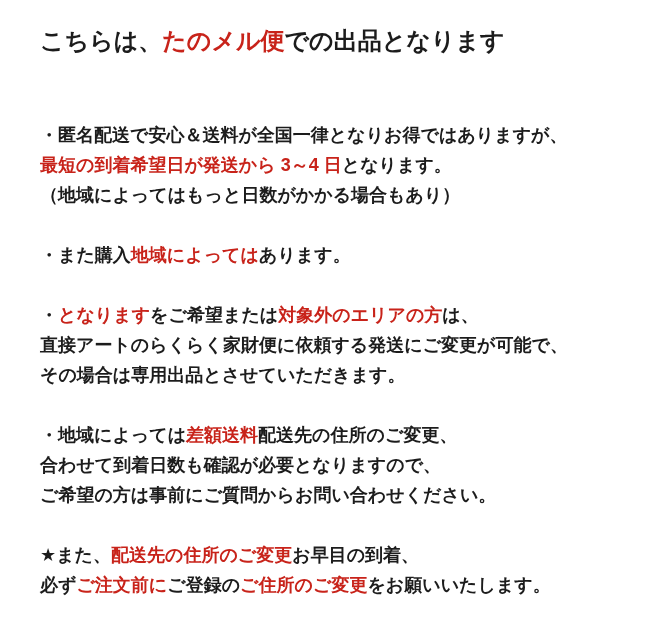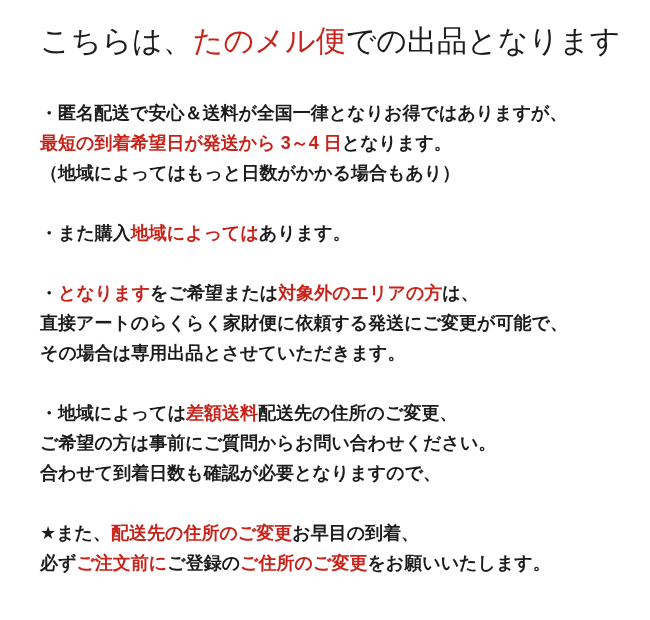--- a/index.html
+++ b/index.html
@@ -11,24 +11,24 @@
     box-sizing: border-box;
     width: 650px;
     height: 620px;
     background: #ffffff;
     padding: 22px 30px 0 40px;
     overflow: hidden;
     font-family: "Liberation Sans", "DejaVu Sans", sans-serif;
     font-weight: bold;
   }
   .title {
-    margin: 0 0 38px 0;
-    font-size: 30px;
+    margin: 0 0 60px 0;
+    font-size: 24px;
     line-height: 38px;
-    font-weight: normal;
+    font-weight: bold;
     white-space: nowrap;
   }
   .paragraph {
     margin: 0 0 30px 0;
   }
   .line {
     font-size: 18px;
     line-height: 30px;
     white-space: nowrap;
   }
@@ -49,21 +49,21 @@
       <div class="paragraph">
         <div class="line"><span class="seg-black">・また購入</span><span class="seg-red">地域によっては</span><span class="seg-black">あります。</span></div>
       </div>
       <div class="paragraph">
         <div class="line"><span class="seg-black">・</span><span class="seg-red">となります</span><span class="seg-black">をご希望または</span><span class="seg-red">対象外のエリアの方</span><span class="seg-black">は、</span></div>
         <div class="line"><span class="seg-black">直接アートのらくらく家財便に依頼する発送にご変更が可能で、</span></div>
         <div class="line"><span class="seg-black">その場合は専用出品とさせていただきます。</span></div>
       </div>
       <div class="paragraph">
         <div class="line"><span class="seg-black">・地域によっては</span><span class="seg-red">差額送料</span><span class="seg-black">配送先の住所のご変更、</span></div>
+        <div class="line"><span class="seg-black">合わせて到着日数も確認が必要となりますので、</span></div>
         <div class="line"><span class="seg-black">ご希望の方は事前にご質問からお問い合わせください。</span></div>
-        <div class="line"><span class="seg-black">合わせて到着日数も確認が必要となりますので、</span></div>
       </div>
       <div class="paragraph">
         <div class="line"><span class="seg-black">★また、</span><span class="seg-red">配送先の住所のご変更</span><span class="seg-black">お早目の到着、</span></div>
         <div class="line"><span class="seg-black">必ず</span><span class="seg-red">ご注文前に</span><span class="seg-black">ご登録の</span><span class="seg-red">ご住所のご変更</span><span class="seg-black">をお願いいたします。</span></div>
       </div>
     </div>
 </div>
 
 </body></html>

